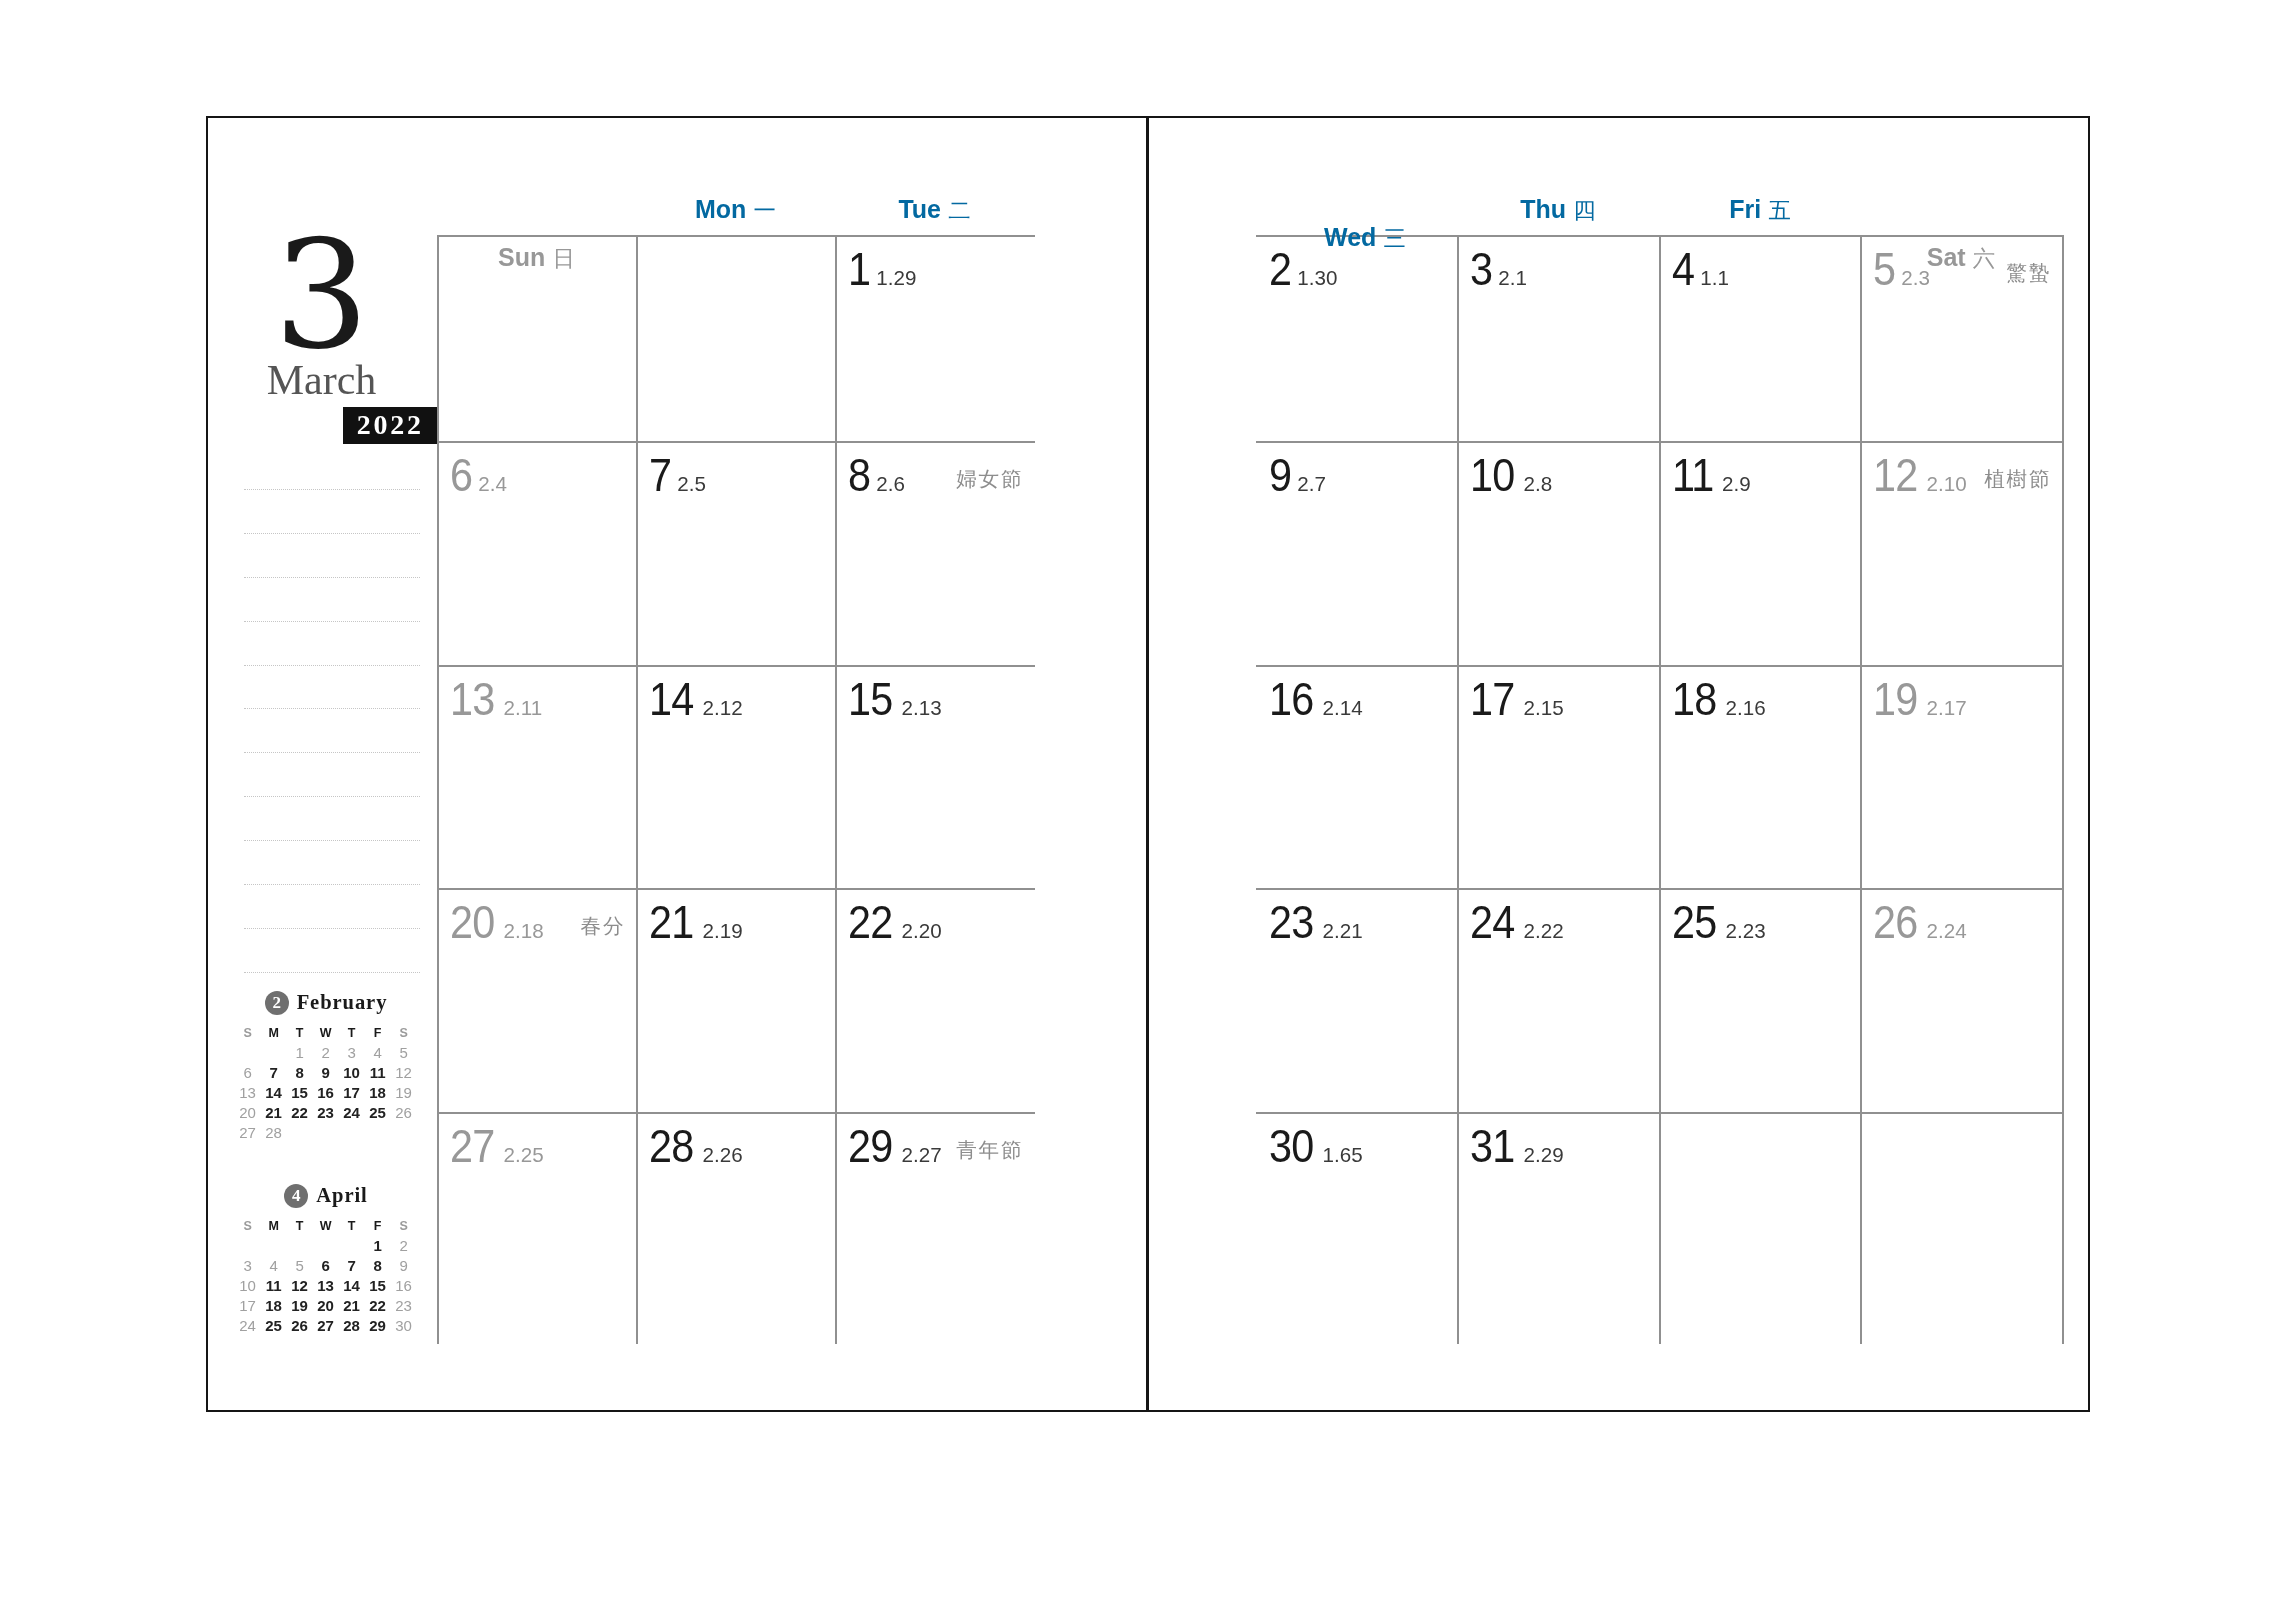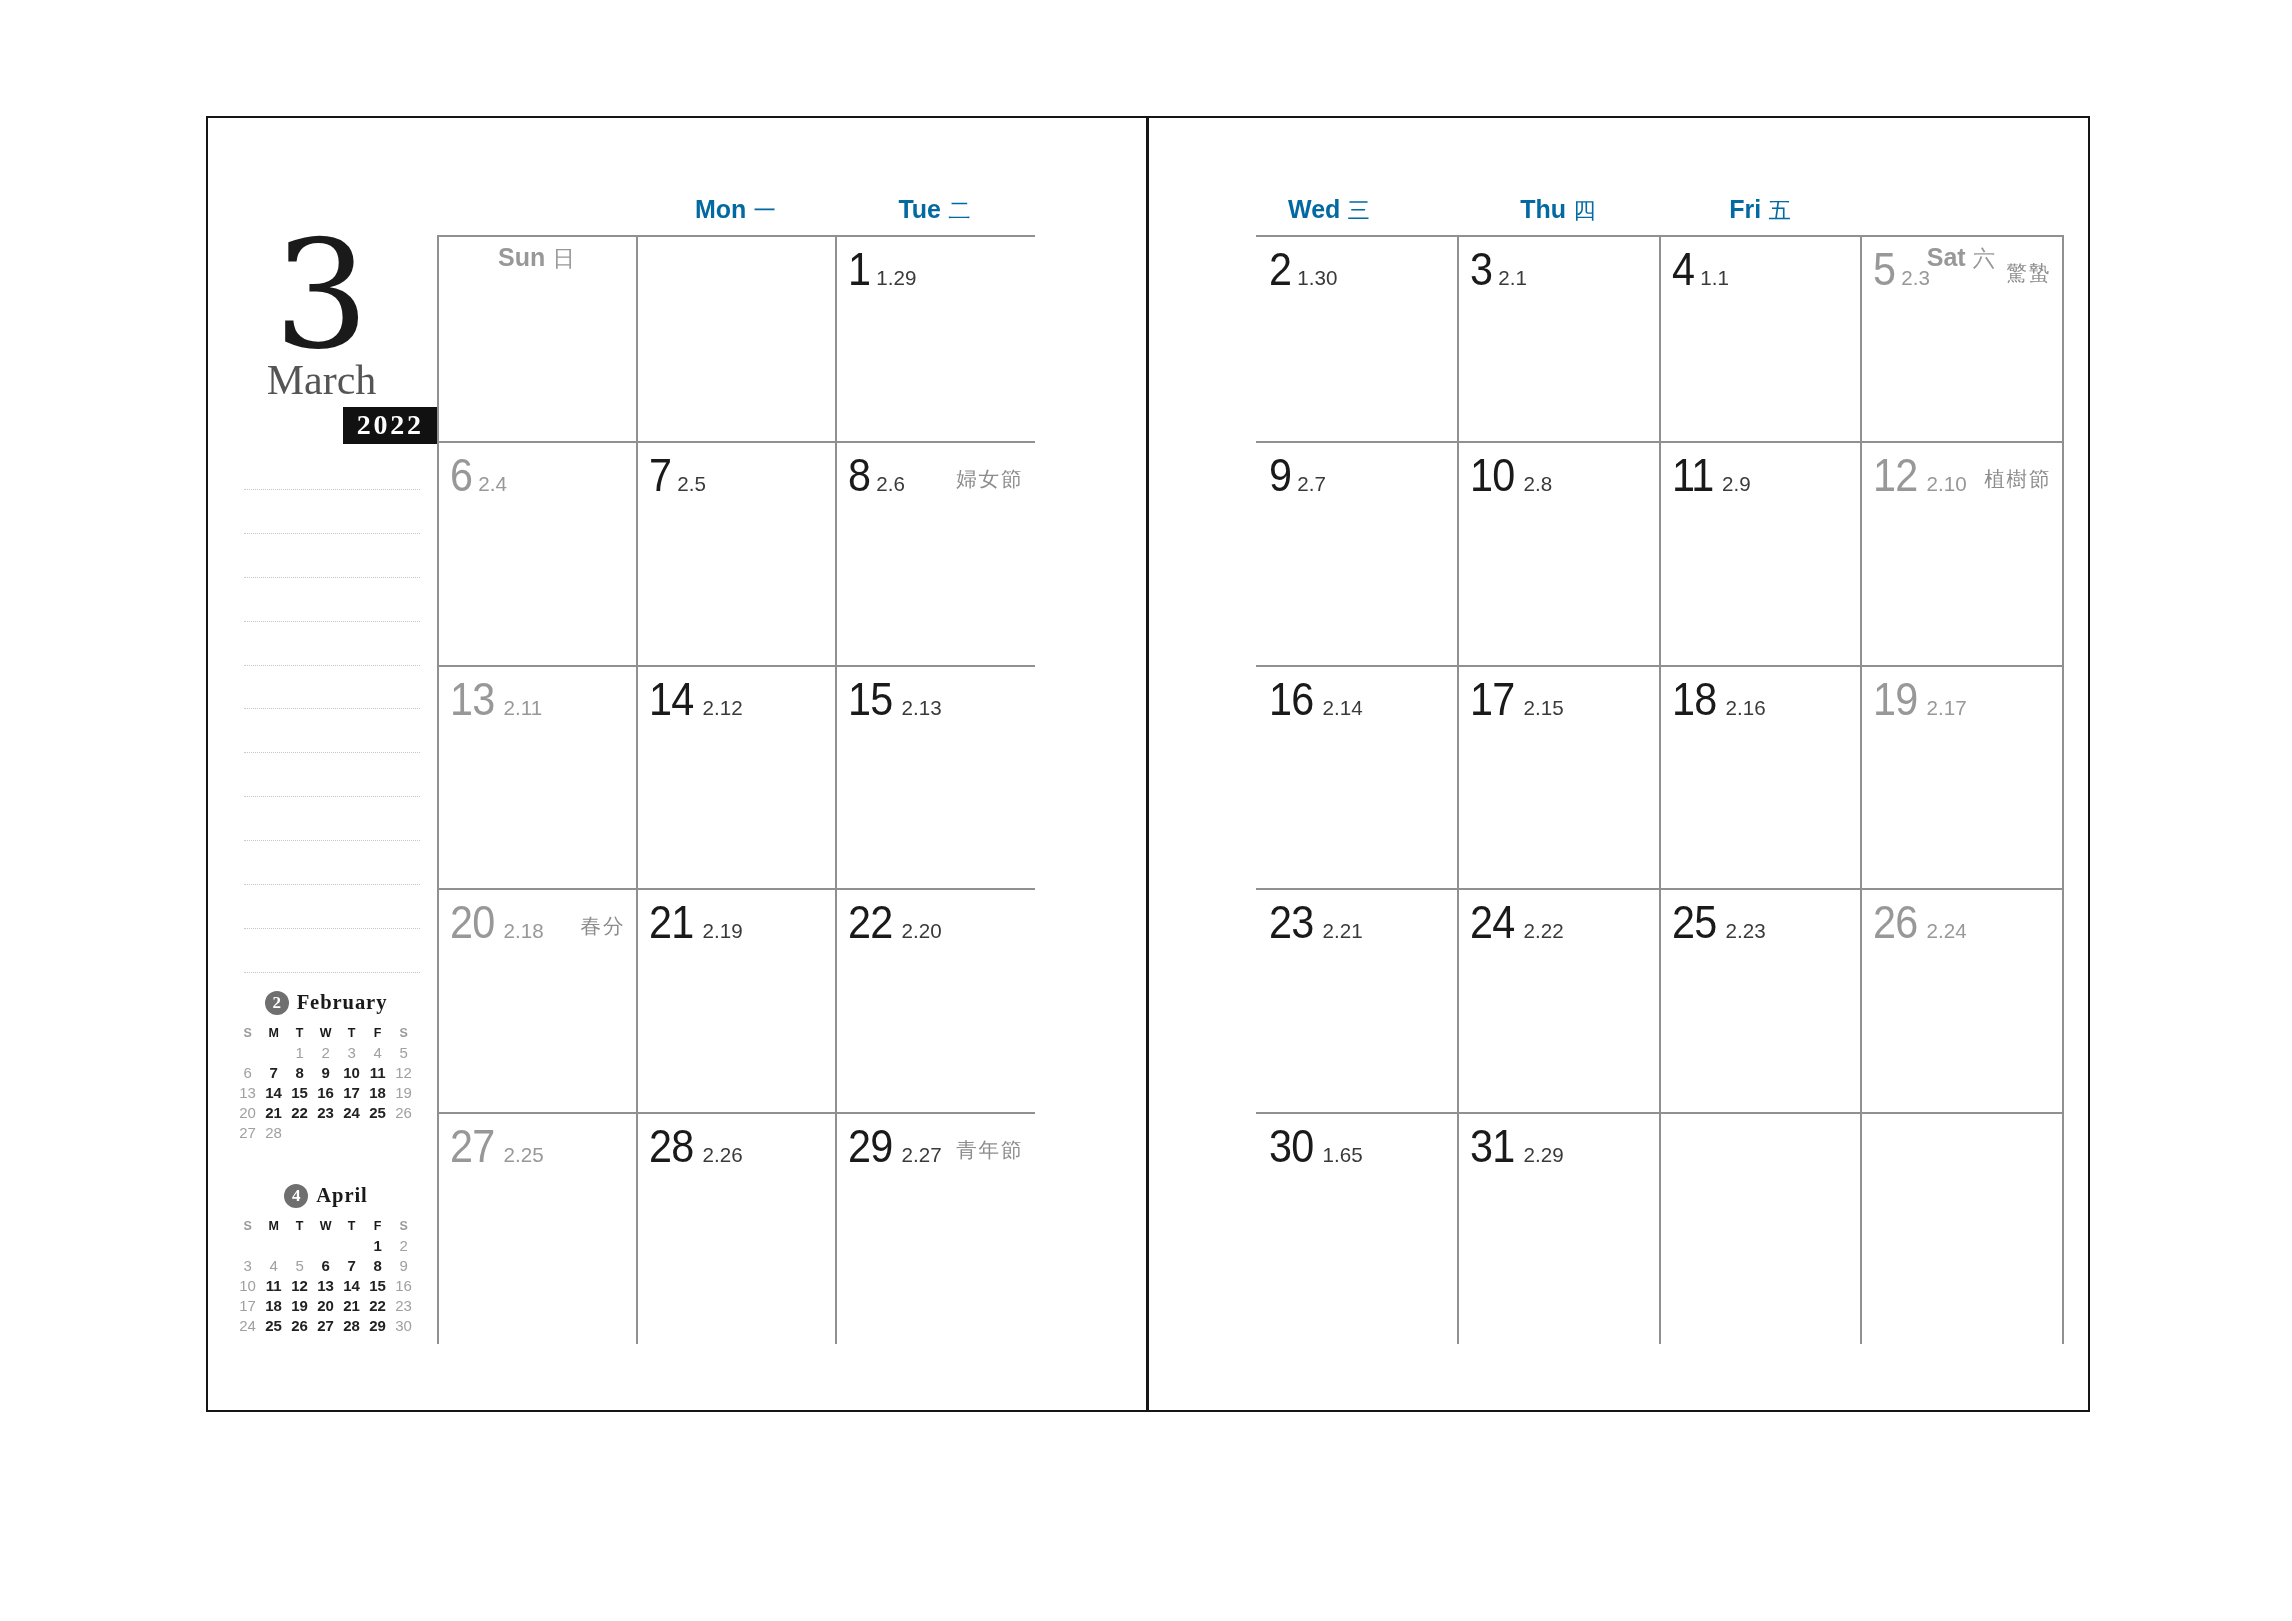--- a/index.html
+++ b/index.html
@@ -99,21 +99,21 @@
       <div class="vline" style="left: 835px; top: 235px; height: 1109px;"></div>
       <div class="vline" style="left: 1457px; top: 235px; height: 1109px;"></div>
       <div class="vline" style="left: 1659px; top: 235px; height: 1109px;"></div>
       <div class="vline" style="left: 1860px; top: 235px; height: 1109px;"></div>
       <div class="vline" style="left: 2062px; top: 235px; height: 1109px;"></div>
     </div>
   <div id="weekheaders">
       <div class="wh muted" style="left: 437px; width: 199px;"><span>Sun</span><span class="zh">日</span></div>
       <div class="wh" style="left: 636px; width: 199px;"><span>Mon</span><span class="zh">一</span></div>
       <div class="wh" style="left: 835px; width: 199px;"><span>Tue</span><span class="zh">二</span></div>
-      <div class="wh" style="left: 1228px; width: 202px;"><span>Wed</span><span class="zh">三</span></div>
+      <div class="wh" style="left: 1264px; width: 202px; margin-top: 28px;"><span>Wed</span><span class="zh">三</span></div>
       <div class="wh" style="left: 1457px; width: 202px;"><span>Thu</span><span class="zh">四</span></div>
       <div class="wh" style="left: 1659px; width: 202px;"><span>Fri</span><span class="zh">五</span></div>
       <div class="wh muted" style="left: 1860px; width: 202px;"><span>Sat</span><span class="zh">六</span></div>
     </div>
   <div id="cells">
       <div class="cell" style="left: 835px; top: 235px; width: 199px; height: 206px;">
         <div class="dayline">
           <span class="num">1</span>
           <span class="lunar">1.29</span>
         </div>

